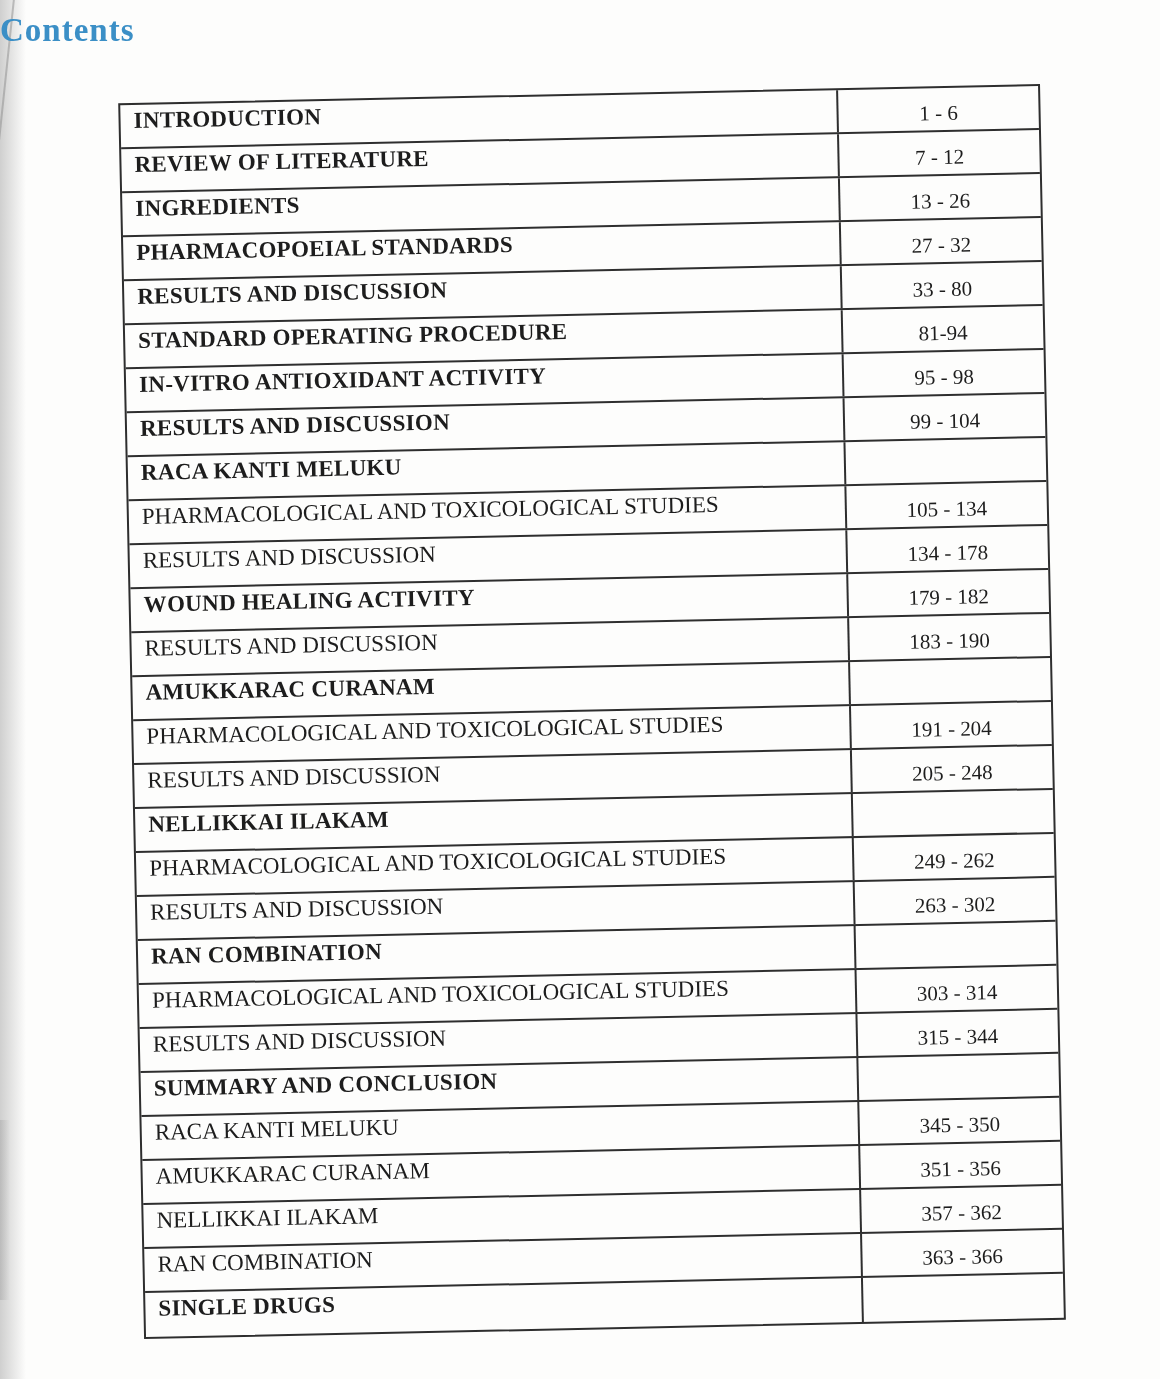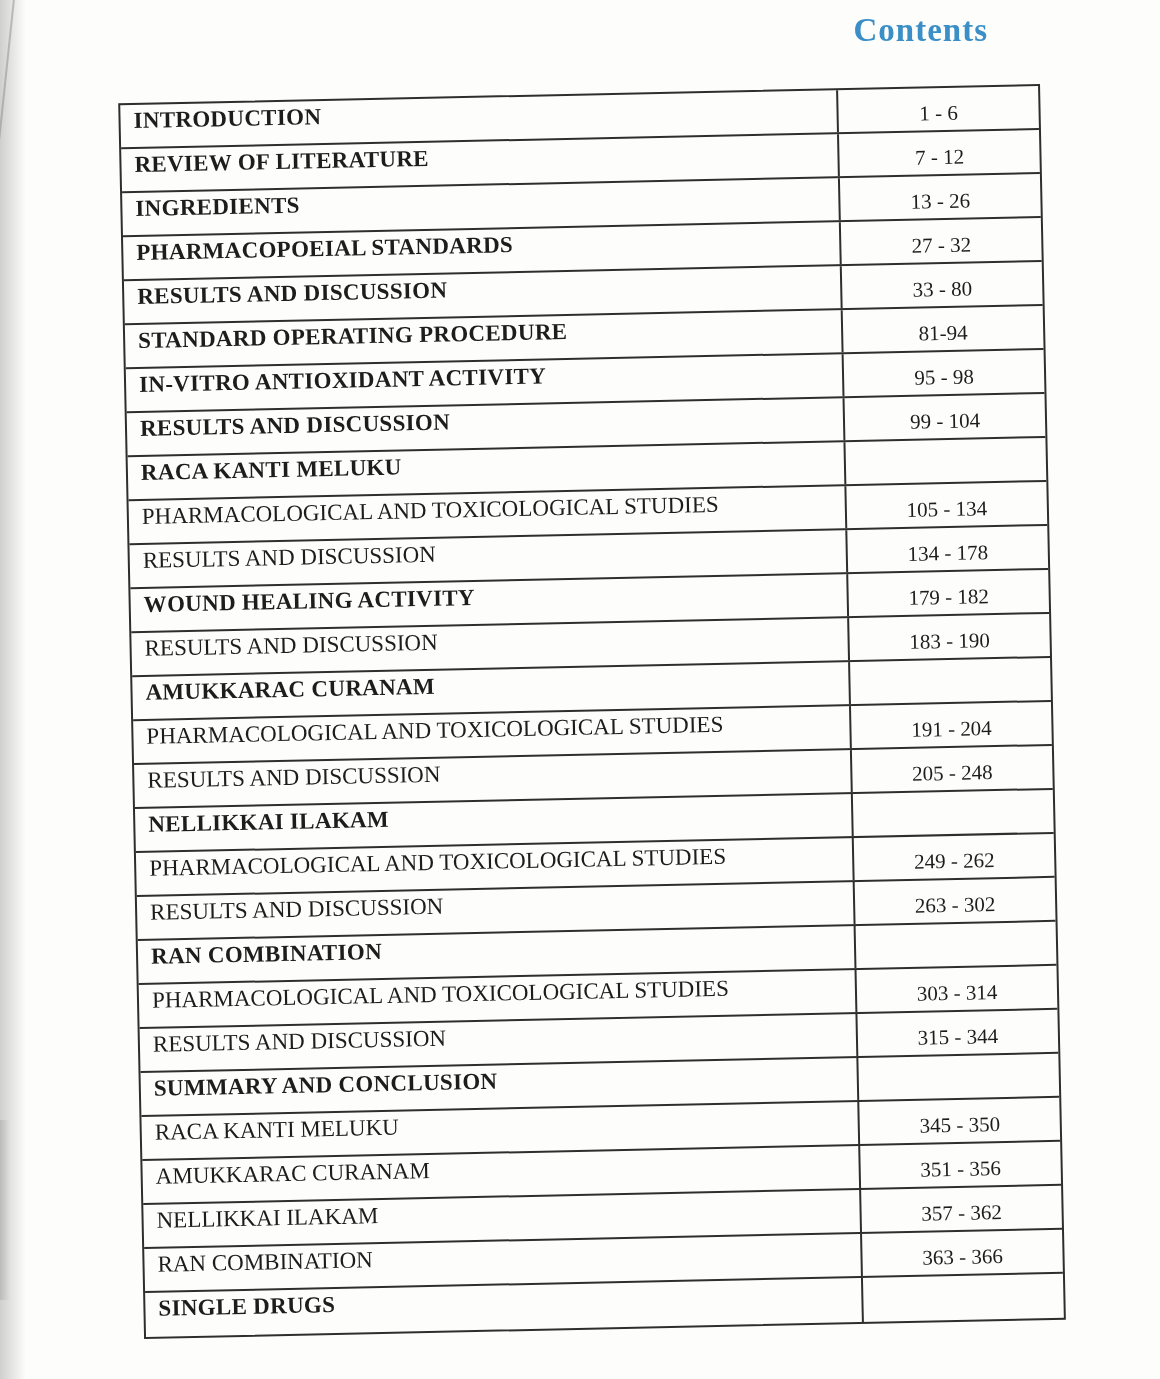--- a/index.html
+++ b/index.html
@@ -38,26 +38,25 @@
     width: 10px; height: 180px;
     background: linear-gradient(to right, rgba(150,150,150,0.35), rgba(255,255,255,0));
     pointer-events: none;
   }
 
   .doc-title {
     position: absolute;
     top: 12px;
     left: 0;
     width: 948px;
-    text-align: right;
+    text-align: left;
     font-size: 33px;
     font-weight: 700;
     letter-spacing: 1px;
     color: var(--title-blue, #3b8fc6);
-    padding-left: 40px;
   }
 
   .toc-wrap {
     position: absolute;
     left: 118px;
     top: 84px;
     width: 922px;
     transform: rotate(-1.2deg);
     transform-origin: 100% 0%;
   }

